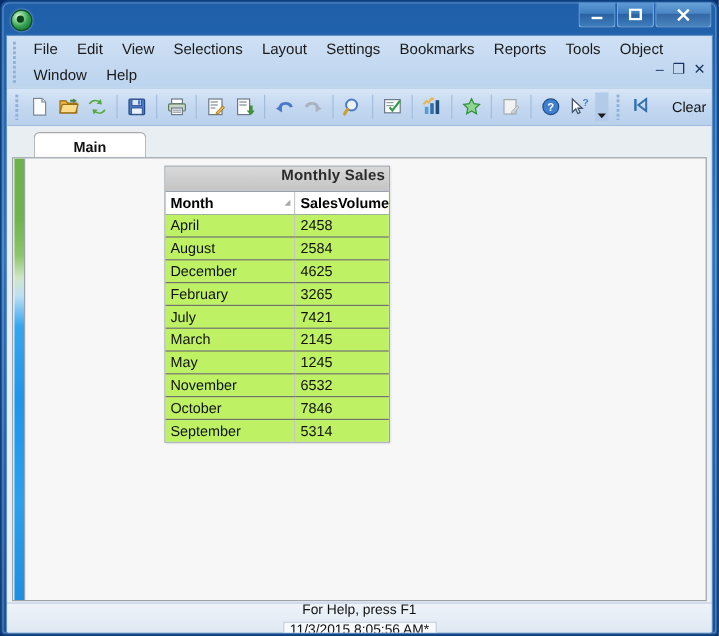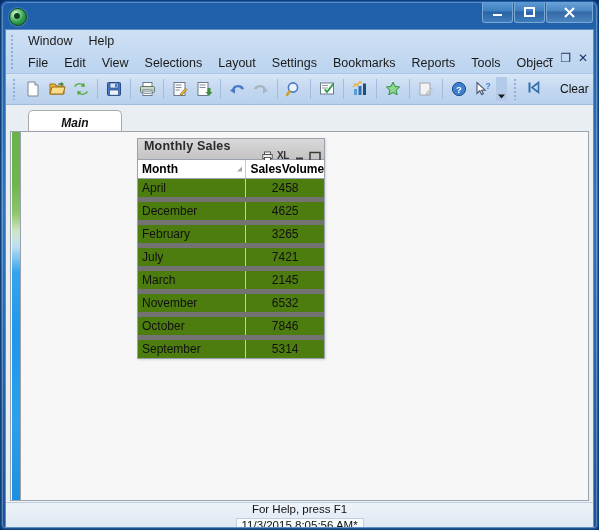--- a/index.html
+++ b/index.html
@@ -127,21 +127,20 @@
   #tabrow{height:25px;position:relative;}
   .tab{
     position:absolute;left:18px;top:2px;
     height:23px;min-width:60px;padding:0 16px;
     background:#ffffff;
     border:1px solid #a9a9a9;border-bottom:none;
     border-radius:5px 5px 0 0;
     display:flex;align-items:center;justify-content:center;
     font-size:12px;font-weight:bold;color:#111;
     box-shadow:inset 0 -6px 7px -6px rgba(0,0,0,.12);
-    font-style:italic;
   }
   #sheet{
     position:absolute;left:4px;right:4px;top:26px;bottom:0;
     background:#f7f7f7;
     border:1px solid #9aa2ab;
     overflow:hidden;
   }
   #leftstrip{
     position:absolute;left:1px;top:0;width:8px;bottom:0;
     background:linear-gradient(180deg,
@@ -155,49 +154,49 @@
   #tableobj{
     position:absolute;left:126px;top:6px;width:186px;
     border:1px solid #9aa2ab;
     background:#ffffff;
     box-shadow:1px 1px 2px rgba(0,0,0,.12);
   }
   #caption{
     height:20px;
     background:linear-gradient(180deg,#d9d9d9 0%,#cdcdcd 55%,#c4c4c4 100%);
     border-bottom:1px solid #9aa2ab;
-    display:flex;align-items:flex-start;padding:0 3px 0 6px;
+    display:flex;align-items:flex-end;padding:0 3px 0 6px;flex-direction:column;
   }
   #captiontitle{
     font-size:12.5px;font-weight:bold;color:#2b2b2b;flex:1 1 auto;white-space:nowrap;
     letter-spacing:.2px;
   }
   .capicons{display:flex;align-items:center;gap:4px;}
   .capicon{
     width:12px;height:12px;display:flex;align-items:center;justify-content:center;
     color:#333;font-size:9px;margin-top:11px;
   }
   .xltext{font-size:10px;font-weight:bold;color:#333;line-height:1;letter-spacing:-.3px;}
-  table#grid{border-collapse:collapse;width:100%;table-layout:fixed;background:#4d7c0f;}
+  table#grid{border-collapse:collapse;width:100%;table-layout:fixed;background:#bef264;}
   table#grid th{
     font-size:12px;font-weight:bold;color:#000;
     background:#ffffff;
     border-bottom:1px solid #9aa2ab;
     padding:1px 4px;height:16px;
     text-align:left;vertical-align:middle;
     white-space:nowrap;position:relative;
   }
   table#grid th.num{text-align:left;border-left:1px solid #c8c8c8;}
   table#grid td{
     font-size:12px;color:#111;
     padding:1px 4px;height:16px;
-    border-bottom:5px solid #737373;
+    border-bottom:1px solid #737373;
     white-space:nowrap;vertical-align:middle;
   }
-  table#grid td.num{text-align:center;border-left:1px solid #c8c8c8;}
+  table#grid td.num{text-align:left;border-left:1px solid #c8c8c8;}
   table#grid tr:last-child td{border-bottom:none;}
   .sortmark{
     position:absolute;right:3px;top:50%;transform:translateY(-50%);
     width:0;height:0;
     border-left:5px solid transparent;
     border-bottom:5px solid #a8a8a8;
   }
   
   #statusbar{
     position:absolute;left:0;right:0;bottom:0;height:25px;
@@ -248,35 +247,35 @@
           <path d="M2 1 L11 10 M11 1 L2 10" stroke="#fff" stroke-width="2" fill="none"></path>
         </svg>
       </div>
     </div>
   </div>
 
   <div id="client">
 
     <div id="menubar">
       <div class="grip"></div>
-      <div class="menurow">
-        <div class="menuitem">Window</div>
-        <div class="menuitem">Help</div>
-      </div>
       <div class="menurow">
         <div class="menuitem">File</div>
         <div class="menuitem">Edit</div>
         <div class="menuitem">View</div>
         <div class="menuitem">Selections</div>
         <div class="menuitem">Layout</div>
         <div class="menuitem">Settings</div>
         <div class="menuitem">Bookmarks</div>
         <div class="menuitem">Reports</div>
         <div class="menuitem">Tools</div>
         <div class="menuitem">Object</div>
+      </div>
+      <div class="menurow">
+        <div class="menuitem">Window</div>
+        <div class="menuitem">Help</div>
       </div>
       <div id="mdibtns">
         <span>–</span>
         <span>❐</span>
         <span>✕</span>
       </div>
     </div>
 
     <div id="toolbar">
       <div class="tgrip"></div>
@@ -474,34 +473,42 @@
                   <span>SalesVolume</span>
                 </th>
               </tr>
             </thead>
             <tbody>
               <tr>
                 <td>April</td>
                 <td class="num">2458</td>
               </tr>
               <tr>
+                <td>August</td>
+                <td class="num">2584</td>
+              </tr>
+              <tr>
                 <td>December</td>
                 <td class="num">4625</td>
               </tr>
               <tr>
                 <td>February</td>
                 <td class="num">3265</td>
               </tr>
               <tr>
                 <td>July</td>
                 <td class="num">7421</td>
               </tr>
               <tr>
                 <td>March</td>
                 <td class="num">2145</td>
+              </tr>
+              <tr>
+                <td>May</td>
+                <td class="num">1245</td>
               </tr>
               <tr>
                 <td>November</td>
                 <td class="num">6532</td>
               </tr>
               <tr>
                 <td>October</td>
                 <td class="num">7846</td>
               </tr>
               <tr>

